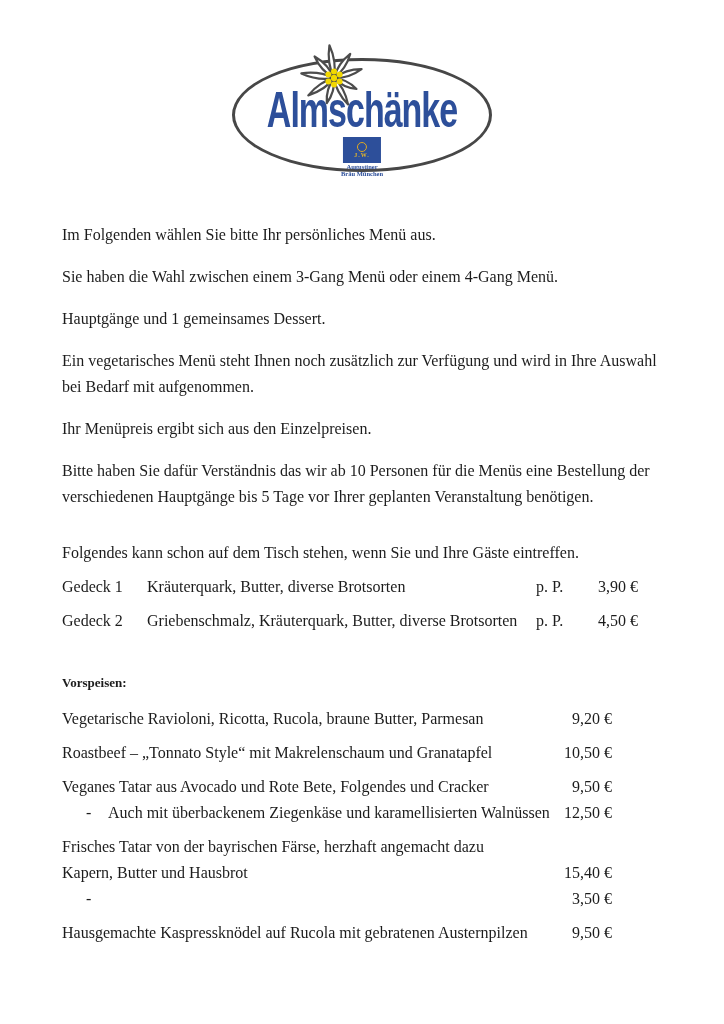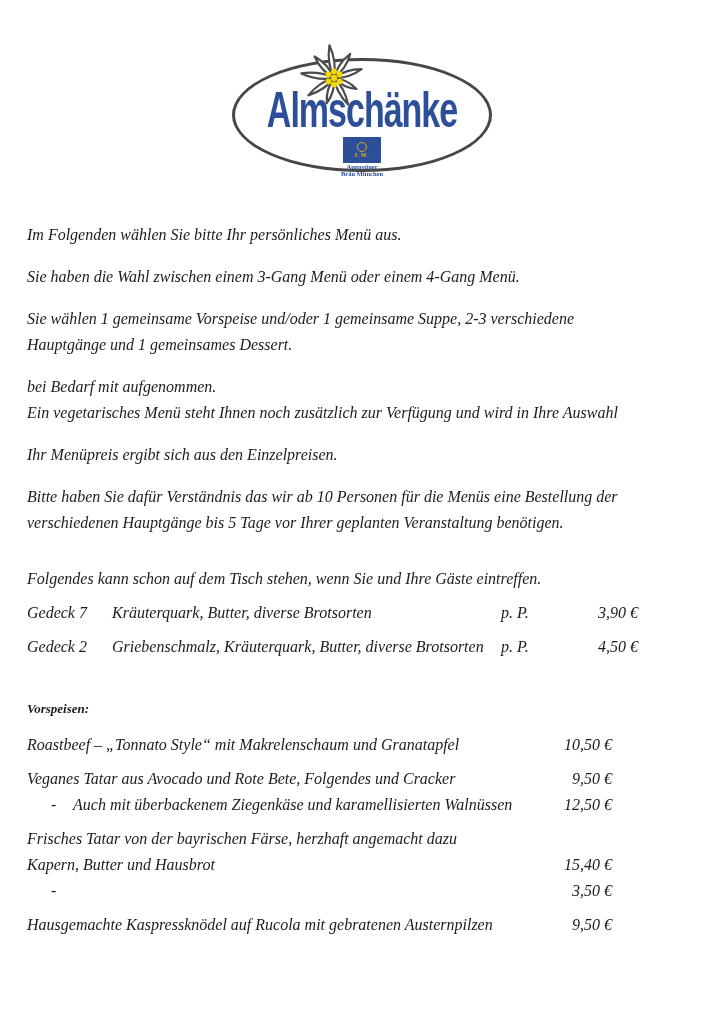--- a/index.html
+++ b/index.html
@@ -28,22 +28,22 @@
     display:flex; flex-direction:column; align-items:center; justify-content:center;
   }
   .emblem-ring { width:8px; height:8px; border:1.5px solid #dfa922; border-radius:50%; }
   .emblem-monogram { font-size:6px; line-height:7px; color:#e7b82a; font-weight:bold;
     font-family:"Liberation Serif", serif; letter-spacing:1px; }
   .emblem-line { font-size:6.5px; line-height:7px; color:#2d4f9a; font-weight:bold;
     font-family:"Liberation Serif", serif; white-space:nowrap; }
 
   
   .content {
-    margin-top:50px; padding:0 42px 0 27px;
-    font-style:italic; font-size:16px; line-height:26px;
+    margin-top:50px; padding:0 42px 0 62px;
+    font-size:16px; line-height:26px;
   }
   .para { margin:0 0 10px 0; }
 
   .table-intro { margin:30px 0 8px 0; }
 
   .gedeck-row { position:relative; margin:0 30px 8px 0; height:26px; white-space:nowrap; }
   .gedeck-label { display:inline-block; width:85px; }
   .gedeck-pp { position:absolute; left:474px; top:0; }
   .gedeck-price { position:absolute; right:14px; top:0; }
 
@@ -106,53 +106,58 @@
     <p class="para">
       </p>
       <div>Im Folgenden wählen Sie bitte Ihr persönliches Menü aus.</div>
     <p></p>
     <p class="para">
       </p>
       <div>Sie haben die Wahl zwischen einem 3-Gang Menü oder einem 4-Gang Menü.</div>
     <p></p>
     <p class="para">
       </p>
-      <div>Sie wählen 1 gemeinsame Vorspeise und/oder 1 gemeinsame Suppe, 2-3 verschiedene</div>
       <div>Hauptgänge und 1 gemeinsames Dessert.</div>
     <p></p>
     <p class="para">
       </p>
+      <div>Ein vegetarisches Menü steht Ihnen noch zusätzlich zur Verfügung und wird in Ihre Auswahl</div>
       <div>bei Bedarf mit aufgenommen.</div>
-      <div>Ein vegetarisches Menü steht Ihnen noch zusätzlich zur Verfügung und wird in Ihre Auswahl</div>
     <p></p>
     <p class="para">
       </p>
       <div>Ihr Menüpreis ergibt sich aus den Einzelpreisen.</div>
     <p></p>
     <p class="para">
       </p>
       <div>Bitte haben Sie dafür Verständnis das wir ab 10 Personen für die Menüs eine Bestellung der</div>
       <div>verschiedenen Hauptgänge bis 5 Tage vor Ihrer geplanten Veranstaltung benötigen.</div>
     <p></p>
 
     <div class="table-intro">Folgendes kann schon auf dem Tisch stehen, wenn Sie und Ihre Gäste eintreffen.</div>
 
     <div class="gedeck-row">
-      <span class="gedeck-label">Gedeck 7</span><span class="gedeck-desc">Kräuterquark, Butter, diverse Brotsorten</span>
+      <span class="gedeck-label">Gedeck 1</span><span class="gedeck-desc">Kräuterquark, Butter, diverse Brotsorten</span>
       <span class="gedeck-pp">p. P.</span>
       <span class="gedeck-price">3,90 €</span>
     </div>
     <div class="gedeck-row">
       <span class="gedeck-label">Gedeck 2</span><span class="gedeck-desc">Griebenschmalz, Kräuterquark, Butter, diverse Brotsorten</span>
       <span class="gedeck-pp">p. P.</span>
       <span class="gedeck-price">4,50 €</span>
     </div>
 
     <div class="menu-heading">Vorspeisen:</div>
 
+    <div class="menu-item">
+      <div class="item-row">
+        <span class="item-name">Vegetarische Ravioloni, Ricotta, Rucola, braune Butter, Parmesan</span>
+        <span class="item-price">9,20 €</span>
+      </div>
+    </div>
 
     <div class="menu-item">
       <div class="item-row">
         <span class="item-name">Roastbeef – „Tonnato Style“ mit Makrelenschaum und Granatapfel</span>
         <span class="item-price">10,50 €</span>
       </div>
     </div>
 
     <div class="menu-item no-gap">
       <div class="item-row">

